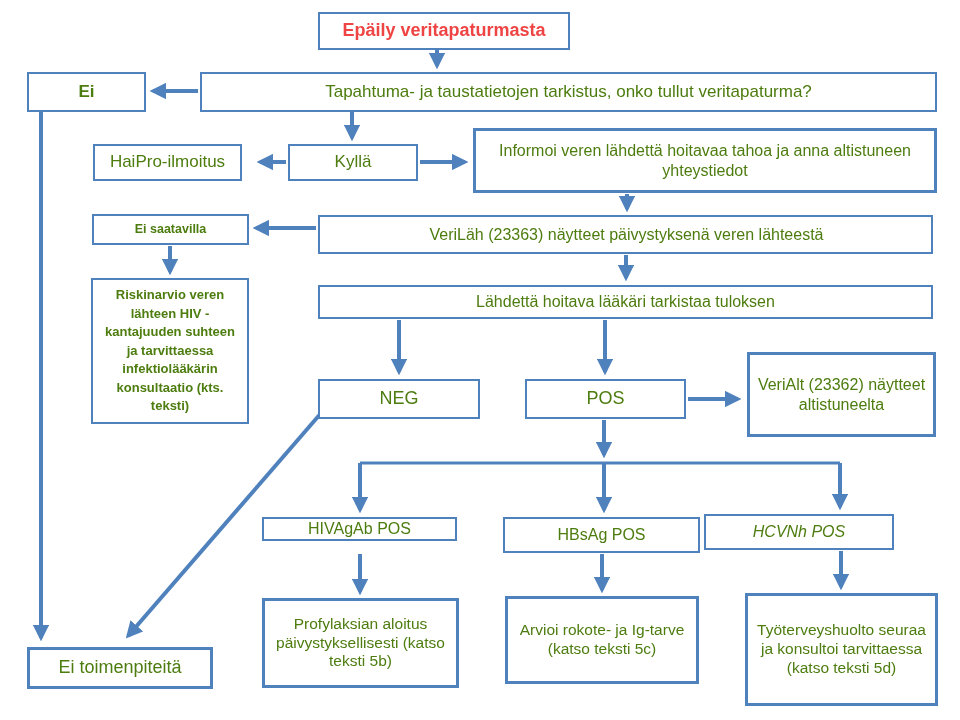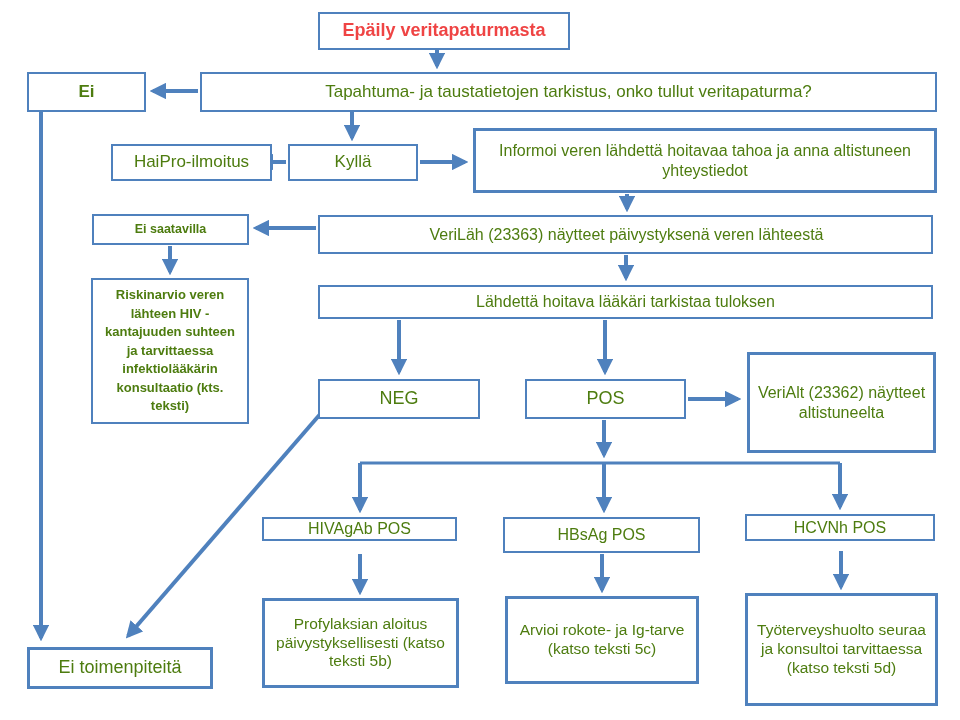--- a/index.html
+++ b/index.html
@@ -64,45 +64,45 @@
     <line x1="41" y1="112" x2="41" y2="638" marker-end="url(#ah)"></line>
     <line x1="322" y1="412" x2="128" y2="636" marker-end="url(#ah)"></line>
   </svg>
 
   <div class="node title" style="left:318px;top:12px;width:252px;height:38px;">Epäily veritapaturmasta</div>
 
   <div class="node mid" style="left:200px;top:72px;width:737px;height:40px;">Tapahtuma- ja taustatietojen tarkistus, onko tullut veritapaturma?</div>
 
   <div class="node mid" style="left:27px;top:72px;width:119px;height:40px;font-weight:600;">Ei</div>
 
-  <div class="node mid" style="left:111px;top:144px;width:161px;height:37px;text-align:right;">HaiPro-ilmoitus</div>
+  <div class="node mid" style="left:93px;top:144px;width:149px;height:37px;text-align:right;">HaiPro-ilmoitus</div>
 
   <div class="node mid" style="left:288px;top:144px;width:130px;height:37px;">Kyllä</div>
 
   <div class="node thick" style="left:473px;top:128px;width:464px;height:65px;">Informoi veren lähdettä hoitavaa tahoa ja anna altistuneen yhteystiedot</div>
 
   <div class="node small-bold" style="left:92px;top:214px;width:157px;height:31px;">Ei saatavilla</div>
 
   <div class="node" style="left:318px;top:215px;width:615px;height:39px;padding-left:8px;">VeriLäh (23363) näytteet päivystyksenä veren lähteestä</div>
 
   <div class="node risk" style="left:91px;top:278px;width:158px;height:146px;">Riskinarvio veren lähteen HIV - kantajuuden suhteen ja tarvittaessa infektiolääkärin konsultaatio (kts. teksti)</div>
 
   <div class="node" style="left:318px;top:285px;width:615px;height:34px;">Lähdettä hoitava lääkäri tarkistaa tuloksen</div>
 
   <div class="node big" style="left:318px;top:379px;width:162px;height:40px;">NEG</div>
 
   <div class="node big" style="left:525px;top:379px;width:161px;height:40px;">POS</div>
 
-  <div class="node thick" style="left:747px;top:352px;width:189px;height:101px;">VeriAlt (23362) näytteet altistuneelta</div>
+  <div class="node thick" style="left:747px;top:352px;width:189px;height:85px;">VeriAlt (23362) näytteet altistuneelta</div>
 
   <div class="node" style="left:262px;top:517px;width:195px;height:24px;">HIVAgAb POS</div>
 
   <div class="node" style="left:503px;top:517px;width:197px;height:36px;">HBsAg POS</div>
 
-  <div class="node" style="left:745px;top:514px;width:190px;height:27px;">HCVNh POS</div>
+  <div class="node" style="left:704px;top:514px;width:190px;height:36px;font-style:italic;">HCVNh POS</div>
 
   <div class="node thick bottom" style="left:262px;top:598px;width:197px;height:90px;">Profylaksian aloitus päivystyksellisesti (katso teksti 5b)</div>
 
   <div class="node thick bottom" style="left:505px;top:596px;width:194px;height:88px;">Arvioi rokote- ja Ig-tarve (katso teksti 5c)</div>
 
   <div class="node thick bottom" style="left:745px;top:593px;width:193px;height:113px;">Työterveyshuolto seuraa ja konsultoi tarvittaessa (katso teksti 5d)</div>
 
   <div class="node thick big" style="left:27px;top:647px;width:186px;height:42px;">Ei toimenpiteitä</div>
 
 </div>

